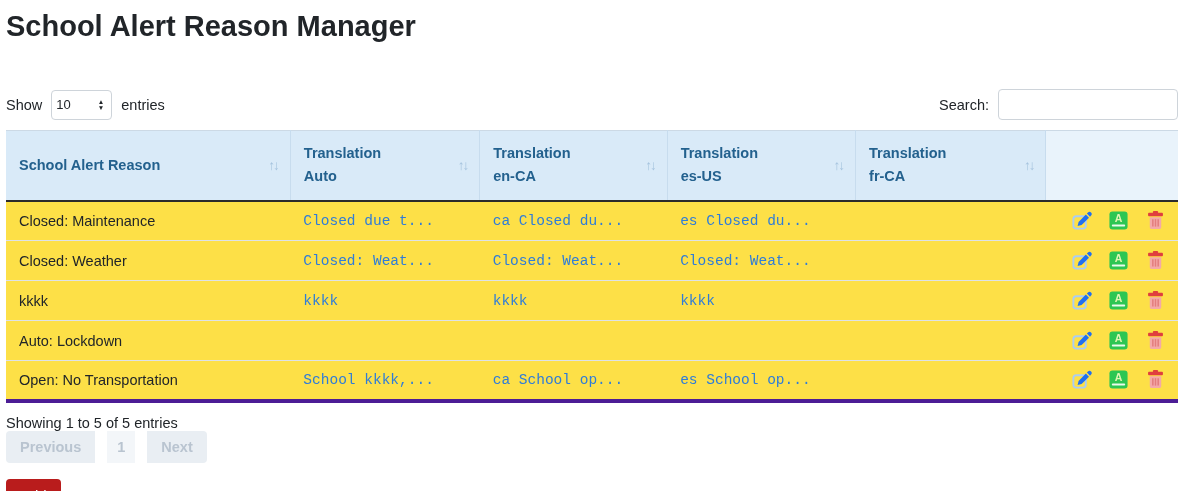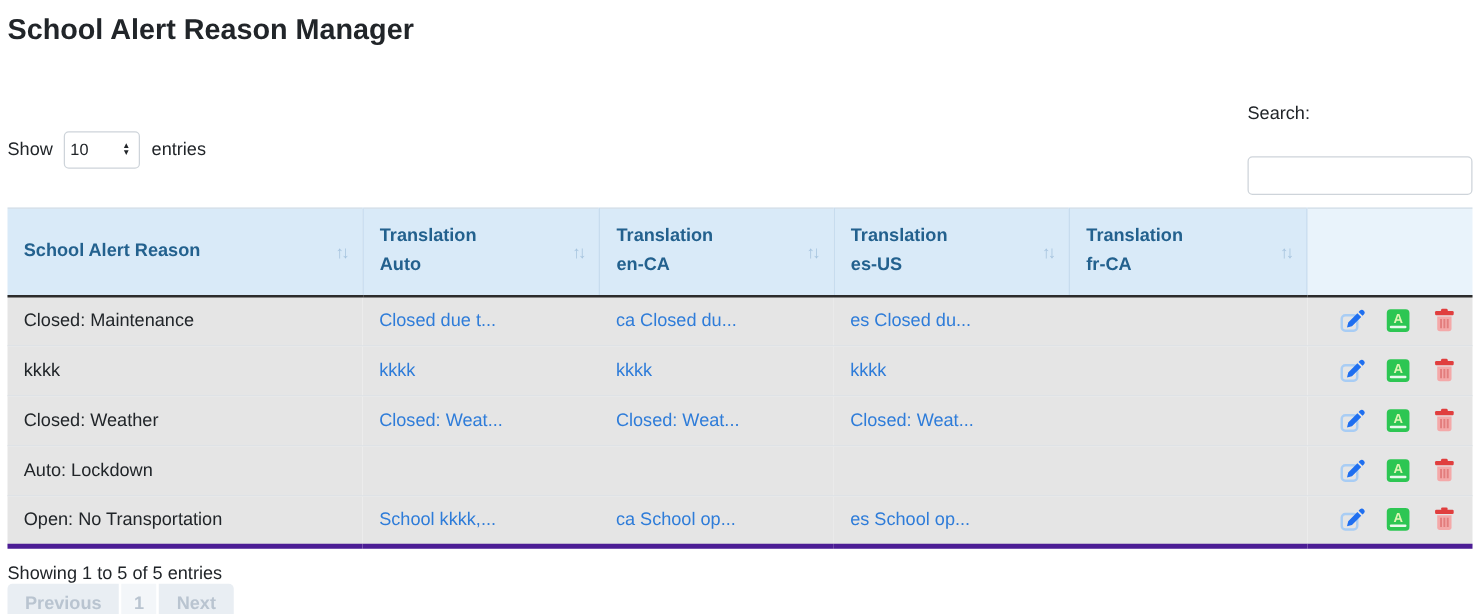--- a/index.html
+++ b/index.html
@@ -6,21 +6,21 @@
   html, body { margin: 0; padding: 0; background: #ffffff; }
   body {
     font-family: "Liberation Sans", sans-serif;
     color: #212529;
     font-size: 14.5px;
     width: 1184px;
   }
   .page { padding: 6px 6px 0 6px; }
 
   .page-title {
-    font-size: 23px;
+    font-size: 29px;
     font-weight: 700;
     margin: 4px 0 0 0;
     color: #212529;
   }
 
   
   .controls {
     display: flex;
     justify-content: space-between;
     align-items: center;
@@ -30,21 +30,21 @@
   .length-control { display: flex; align-items: center; gap: 9px; text-align: right; }
   .length-select {
     width: 61px; height: 30px;
     border: 1px solid #ced4da; border-radius: 4px;
     display: flex; align-items: center; justify-content: space-between;
     padding: 0 7px 0 4px;
     font-size: 13px; color: #212529; cursor: pointer; background: #fff;
   }
   .select-arrows { display: flex; flex-direction: column; align-items: center; }
   .select-arrows span { font-size: 6.5px; line-height: 5.5px; color: #212529; }
-  .search-control { display: flex; gap: 26px; flex-direction: column; }
+  .search-control { display: flex; align-items: center; gap: 9px; }
   .search-control input {
     width: 180px; height: 31px;
     border: 1px solid #ced4da; border-radius: 4px;
     padding: 0 9px; font-size: 14px; outline: none;
     font-family: "Liberation Sans", sans-serif;
   }
 
   
   table {
     width: 100%;
@@ -76,39 +76,39 @@
     letter-spacing: -2px;
     padding-right: 2px;
     flex: none;
   }
   tbody td {
     height: 40px;
     padding: 0 13px;
     border-bottom: 1px solid #dee2e6;
     font-size: 14.5px;
     vertical-align: middle;
-    background: #e5e5e5;
+    background: #fde047;
   }
   tbody tr:last-child td { border-bottom: 4px solid #4c1d95; }
-  tbody a { color: #2e7cd9; text-decoration: none; }
+  tbody a { color: #2e7cd9; text-decoration: none; font-family: Liberation Mono, monospace; }
 
   .actions-cell { text-align: right; padding-right: 12px; white-space: nowrap; }
   .icon-btn {
     background: none; border: none; padding: 0; margin-left: 12px;
     cursor: pointer; vertical-align: middle; line-height: 0;
   }
 
   
   .table-footer {
     display: flex; justify-content: space-between; align-items: flex-start;
     margin-top: 9px;
     flex-direction: column;
   }
   .info-text { padding-top: 3px; }
-  .pagination { display: flex; gap: 2px; }
+  .pagination { display: flex; gap: 12px; }
   .page-item {
     padding: 8px 14px;
     font-size: 14.5px;
     font-weight: 600;
     color: #b9c4d0;
     background: #e9eef3;
     cursor: default;
     user-select: none;
   }
   .page-item.current { background: #f3f6f9; padding: 8px 10px; }
@@ -239,57 +239,57 @@
             <path d="M5 7.6 h12 v10.1 a2.3 2.3 0 0 1 -2.3 2.3 h-7.4 a2.3 2.3 0 0 1 -2.3 -2.3 Z" fill="#f4a9a9"></path>
             <line x1="8.2" y1="9.6" x2="8.2" y2="17.4" stroke="#e37d7d" stroke-width="1.6"></line>
             <line x1="11" y1="9.6" x2="11" y2="17.4" stroke="#e37d7d" stroke-width="1.6"></line>
             <line x1="13.8" y1="9.6" x2="13.8" y2="17.4" stroke="#e37d7d" stroke-width="1.6"></line>
           </svg>
         </button>
       </td>
     </tr>
 
     <tr>
+      <td>Closed: Weather</td>
+      <td><a href="#">Closed: Weat...</a></td>
+      <td><a href="#">Closed: Weat...</a></td>
+      <td><a href="#">Closed: Weat...</a></td>
+      <td></td>
+      <td class="actions-cell">
+        <button class="icon-btn">
+          <svg width="21" height="21" viewBox="0 0 22 22">
+            <rect x="2.5" y="6.5" width="13" height="13" rx="3" fill="none" stroke="#a9cdf4" stroke-width="2"></rect>
+            <path d="M17.8 2.6 a2.3 2.3 0 0 1 3.25 3.25 L19.9 7 16.65 3.75 Z M15.6 4.8 L18.85 8.05 11.1 15.8 6.9 16.85 7.95 12.65 Z" fill="#1f6ff0"></path>
+          </svg>
+        </button>
+        <button class="icon-btn">
+          <svg width="21" height="21" viewBox="0 0 22 22">
+            <rect x="1.5" y="1.5" width="19" height="19" rx="3.2" fill="#2dc653"></rect>
+            <text x="11" y="12.8" text-anchor="middle" font-family="Liberation Sans, sans-serif" font-size="11" font-weight="bold" fill="#e2f5b4">A</text>
+            <rect x="4" y="15.3" width="14" height="2" rx="1" fill="#ffffff" opacity="0.9"></rect>
+          </svg>
+        </button>
+        <button class="icon-btn">
+          <svg width="21" height="21" viewBox="0 0 22 22">
+            <rect x="8.2" y="1" width="5.6" height="2.6" rx="1.2" fill="#e03e3e"></rect>
+            <rect x="3.2" y="2.9" width="15.6" height="3.6" rx="1" fill="#e03e3e"></rect>
+            <path d="M5 7.6 h12 v10.1 a2.3 2.3 0 0 1 -2.3 2.3 h-7.4 a2.3 2.3 0 0 1 -2.3 -2.3 Z" fill="#f4a9a9"></path>
+            <line x1="8.2" y1="9.6" x2="8.2" y2="17.4" stroke="#e37d7d" stroke-width="1.6"></line>
+            <line x1="11" y1="9.6" x2="11" y2="17.4" stroke="#e37d7d" stroke-width="1.6"></line>
+            <line x1="13.8" y1="9.6" x2="13.8" y2="17.4" stroke="#e37d7d" stroke-width="1.6"></line>
+          </svg>
+        </button>
+      </td>
+    </tr>
+
+    <tr>
       <td>kkkk</td>
       <td><a href="#">kkkk</a></td>
       <td><a href="#">kkkk</a></td>
       <td><a href="#">kkkk</a></td>
-      <td></td>
-      <td class="actions-cell">
-        <button class="icon-btn">
-          <svg width="21" height="21" viewBox="0 0 22 22">
-            <rect x="2.5" y="6.5" width="13" height="13" rx="3" fill="none" stroke="#a9cdf4" stroke-width="2"></rect>
-            <path d="M17.8 2.6 a2.3 2.3 0 0 1 3.25 3.25 L19.9 7 16.65 3.75 Z M15.6 4.8 L18.85 8.05 11.1 15.8 6.9 16.85 7.95 12.65 Z" fill="#1f6ff0"></path>
-          </svg>
-        </button>
-        <button class="icon-btn">
-          <svg width="21" height="21" viewBox="0 0 22 22">
-            <rect x="1.5" y="1.5" width="19" height="19" rx="3.2" fill="#2dc653"></rect>
-            <text x="11" y="12.8" text-anchor="middle" font-family="Liberation Sans, sans-serif" font-size="11" font-weight="bold" fill="#e2f5b4">A</text>
-            <rect x="4" y="15.3" width="14" height="2" rx="1" fill="#ffffff" opacity="0.9"></rect>
-          </svg>
-        </button>
-        <button class="icon-btn">
-          <svg width="21" height="21" viewBox="0 0 22 22">
-            <rect x="8.2" y="1" width="5.6" height="2.6" rx="1.2" fill="#e03e3e"></rect>
-            <rect x="3.2" y="2.9" width="15.6" height="3.6" rx="1" fill="#e03e3e"></rect>
-            <path d="M5 7.6 h12 v10.1 a2.3 2.3 0 0 1 -2.3 2.3 h-7.4 a2.3 2.3 0 0 1 -2.3 -2.3 Z" fill="#f4a9a9"></path>
-            <line x1="8.2" y1="9.6" x2="8.2" y2="17.4" stroke="#e37d7d" stroke-width="1.6"></line>
-            <line x1="11" y1="9.6" x2="11" y2="17.4" stroke="#e37d7d" stroke-width="1.6"></line>
-            <line x1="13.8" y1="9.6" x2="13.8" y2="17.4" stroke="#e37d7d" stroke-width="1.6"></line>
-          </svg>
-        </button>
-      </td>
-    </tr>
-
-    <tr>
-      <td>Closed: Weather</td>
-      <td><a href="#">Closed: Weat...</a></td>
-      <td><a href="#">Closed: Weat...</a></td>
-      <td><a href="#">Closed: Weat...</a></td>
       <td></td>
       <td class="actions-cell">
         <button class="icon-btn">
           <svg width="21" height="21" viewBox="0 0 22 22">
             <rect x="2.5" y="6.5" width="13" height="13" rx="3" fill="none" stroke="#a9cdf4" stroke-width="2"></rect>
             <path d="M17.8 2.6 a2.3 2.3 0 0 1 3.25 3.25 L19.9 7 16.65 3.75 Z M15.6 4.8 L18.85 8.05 11.1 15.8 6.9 16.85 7.95 12.65 Z" fill="#1f6ff0"></path>
           </svg>
         </button>
         <button class="icon-btn">
           <svg width="21" height="21" viewBox="0 0 22 22">

